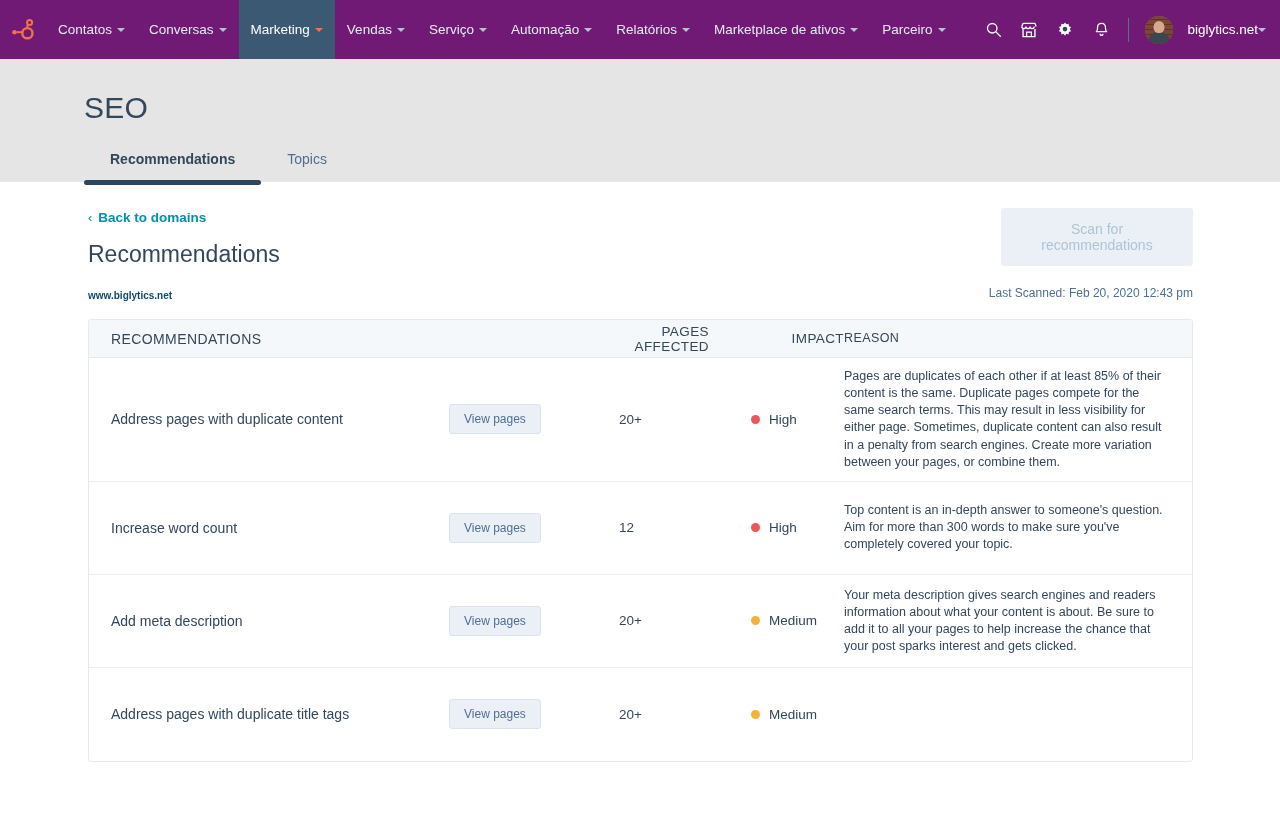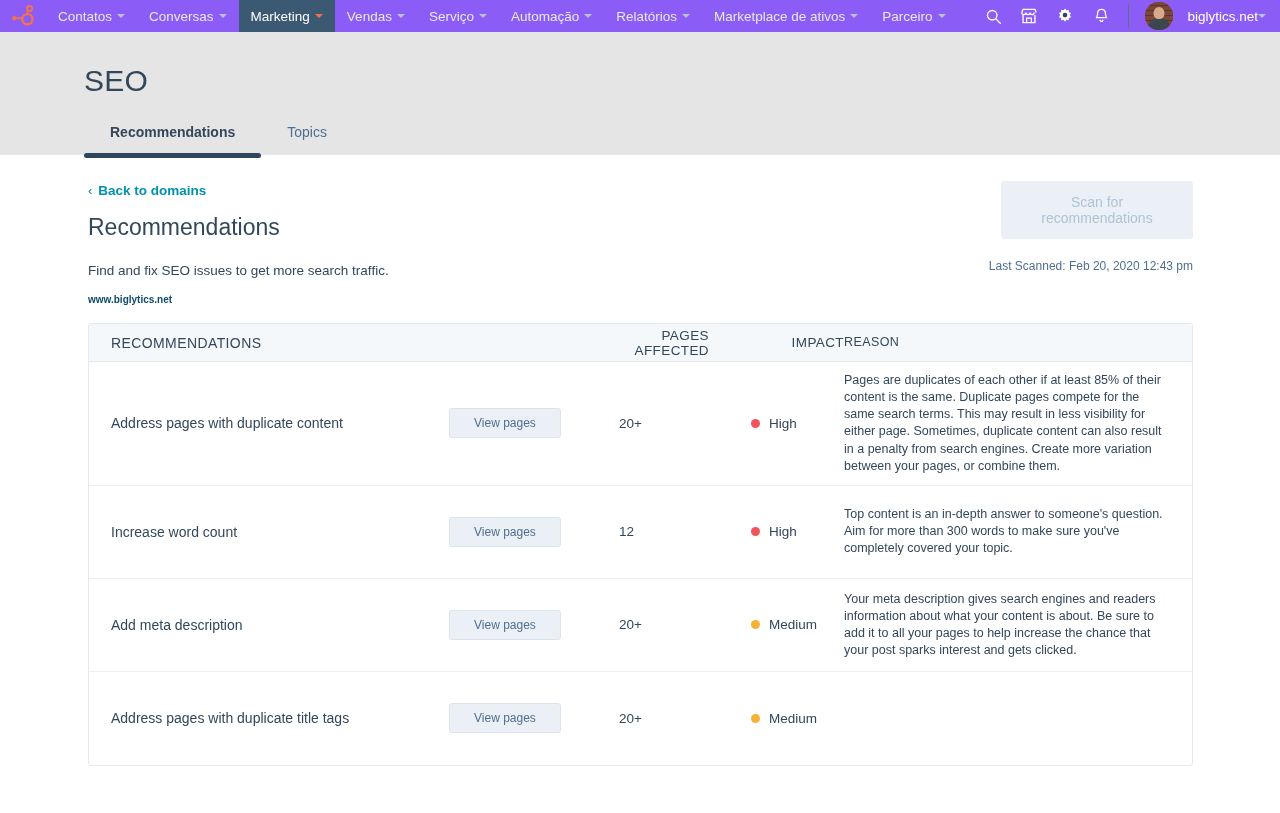--- a/index.html
+++ b/index.html
@@ -7,22 +7,22 @@
     margin: 0; padding: 0;
     width: 1280px; height: 813px;
     background: #ffffff;
     font-family: "Liberation Sans", sans-serif;
     color: #33475b;
     overflow: hidden;
   }
 
   
   .navbar {
-    height: 32px;
-    background: #8b5cf6;
+    height: 59px;
+    background: #701a75;
     display: flex;
     align-items: stretch;
     position: relative;
   }
   .nav-logo {
     width: 46px;
     display: flex; align-items: center; justify-content: center;
     flex: 0 0 46px;
   }
   .nav-items { display: flex; align-items: stretch; }
@@ -206,21 +206,21 @@
   .t-head .c-pages  { text-align: right; }
   .t-head .c-impact { padding-left: 42px; text-align: right; }
 
   .view-btn {
     background: #eaf0f6;
     border: 1px solid #dbe4ed;
     color: #506e91;
     border-radius: 3px;
     font-size: 12px;
     font-family: inherit;
-    padding: 7px 24px;
+    padding: 7px 14px;
     cursor: pointer;
   }
   .impact-wrap { display: inline-flex; align-items: center; gap: 9px; }
   .dot { width: 9px; height: 9px; border-radius: 50%; display: inline-block; }
 </style>
 </head>
 <body>
 
 <div class="navbar">
   <div class="nav-logo">
@@ -330,21 +330,20 @@
     <button class="scan-btn" disabled="">Scan for recommendations</button>
     <div class="last-scanned">Last Scanned: Feb 20, 2020 12:43 pm</div>
   </div>
 
   <div class="back-link">
     <span class="back-chevron">‹</span>
     <span>Back to domains</span>
   </div>
 
   <h2 class="section-title">Recommendations</h2>
-  <p class="subtitle">Find and fix SEO issues to get more search traffic.</p>
   <p class="domain-name">www.biglytics.net</p>
 
   <div class="table">
 
     <div class="t-row t-head">
       <div class="c-rec">RECOMMENDATIONS</div>
       <div class="c-btn"></div>
       <div class="c-pages">PAGES AFFECTED</div>
       <div class="c-impact">IMPACT</div>
       <div class="c-reason">REASON</div>

